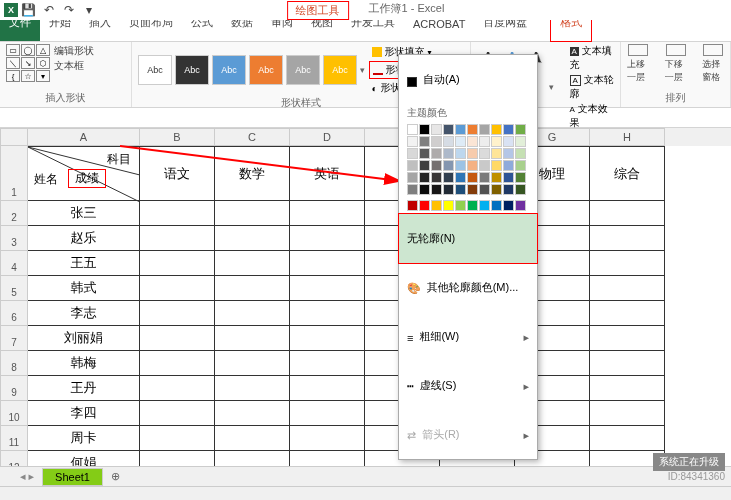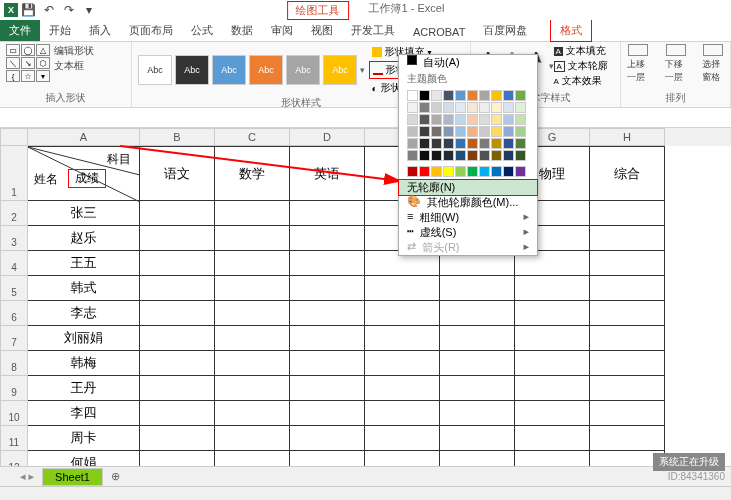--- a/index.html
+++ b/index.html
@@ -9,21 +9,21 @@
 .titlebar { height: 20px; background: #fff; display: flex; align-items: center; position: relative; }
 .titlebar-left { display: flex; align-items: center; gap: 2px; padding-left: 4px; }
 .excel-icon { width: 14px; height: 14px; background: #217346; color: #fff; font-size: 9px; font-weight: bold; display: flex; align-items: center; justify-content: center; }
 .qat-btn { width: 18px; height: 18px; display: flex; align-items: center; justify-content: center; color: #444; }
 .title-center { position: absolute; left: 50%; transform: translateX(-50%); display: flex; gap: 20px; }
 .contextual-tab-group { color: #d24726; border: 1.5px solid red; padding: 1px 8px; font-size: 11px; }
 .doc-title { color: #666; font-size: 11px; }
 
 
 .ribbon-tabs { height: 22px; display: flex; align-items: flex-end; border-bottom: 1px solid #d4d4d4; }
-.tab { padding: 3px 9px; font-size: 11px; color: #444; cursor: pointer; }
+.tab { padding: 11px 9px; font-size: 11px; color: #444; cursor: pointer; }
 .tab.file { background: #217346; color: #fff; }
 .tab.active { border: 1px solid #d4d4d4; border-bottom: 1px solid #fff; margin-bottom: -1px; background: #fff; }
 .tab.contextual { color: #d24726; border: 1.5px solid red; }
 
 
 .ribbon-body { height: 66px; background: #f9f9f9; border-bottom: 1px solid #d4d4d4; display: flex; }
 .ribbon-group { border-right: 1px solid #e0e0e0; padding: 2px 6px; display: flex; flex-direction: column; justify-content: space-between; }
 .ribbon-group-label { text-align: center; font-size: 10px; color: #666; }
 .shapes-gallery { display: flex; flex-direction: column; gap: 1px; }
 .shapes-row { display: flex; gap: 1px; }
@@ -71,21 +71,21 @@
 
 .diag-cell { position: relative; text-align: right; }
 .diag-cell svg { position: absolute; top: 0; left: 0; }
 .diag-lbl { position: absolute; font-size: 12px; }
 .diag-subject { top: 4px; right: 8px; }
 .diag-score { top: 22px; left: 40px; border: 1.5px solid red; padding: 0 6px; }
 .diag-name { bottom: 12px; left: 6px; }
 
 
 .dropdown { position: absolute; top: 54px; left: 398px; width: 140px; background: #fff; border: 1px solid #aaa; box-shadow: 2px 2px 6px rgba(0,0,0,0.3); z-index: 100; font-size: 11px; }
-.dd-item { padding: 0 8px; display: flex; align-items: flex-start; gap: 6px; }
+.dd-item { padding: 17px 8px; display: flex; align-items: flex-end; gap: 6px; }
 .dd-item.hover { background: #cde6d0; border: 1.5px solid red; margin: -1px; }
 .dd-sep-label { padding: 2px 8px; color: #666; font-size: 10px; }
 .color-grid { padding: 2px 8px; }
 .color-row { display: flex; gap: 1px; margin-bottom: 1px; }
 .color-sw { width: 11px; height: 11px; border: 1px solid #ccc; }
 .dd-arrow { margin-left: auto; color: #666; }
 .sq-icon { width: 10px; height: 10px; border: 1px solid #333; }
 
 
 .red-arrow { position: absolute; top: 136px; left: 120px; z-index: 50; pointer-events: none; }
@@ -195,21 +195,21 @@
   </div>
 
   <div class="ribbon-group" style="width:150px;">
     <div style="display:flex;">
       <div class="wordart-gallery">
         <div class="wa-thumb" style="color:#333;">A</div>
         <div class="wa-thumb" style="color:#5b9bd5;">A</div>
         <div class="wa-thumb" style="color:#333;text-shadow:1px 1px #aaa;">A</div>
         <span style="color:#666;font-size:9px;align-self:center;">▾</span>
       </div>
-      <div class="text-opts" style="margin-left:0;">
+      <div class="text-opts" style="margin-left:16px;">
         <span><span style="background:#333;color:#fff;padding:0 2px;font-size:8px;">A</span> <span>文本填充</span></span>
         <span><span style="border:1px solid #333;padding:0 2px;font-size:8px;">A</span> <span>文本轮廓</span></span>
         <span><span style="font-size:8px;">A</span> <span>文本效果</span></span>
       </div>
     </div>
     <div class="ribbon-group-label">艺术字样式</div>
   </div>
 
   <div class="ribbon-group" style="width:110px;">
     <div class="arrange-btns">

